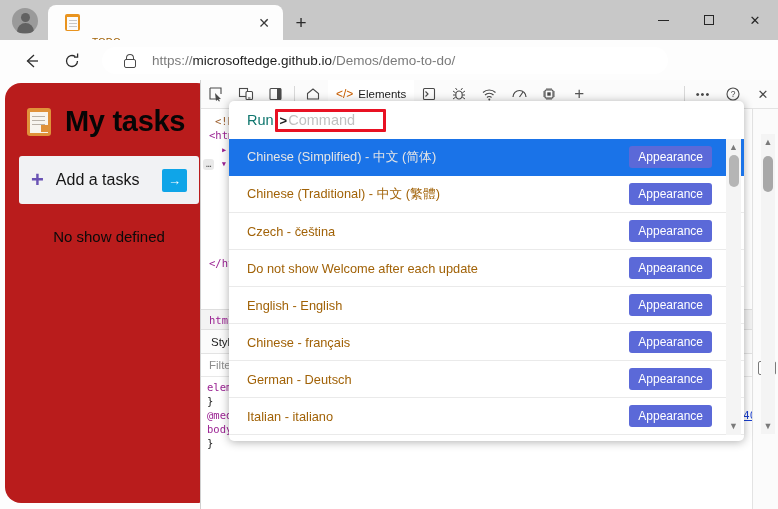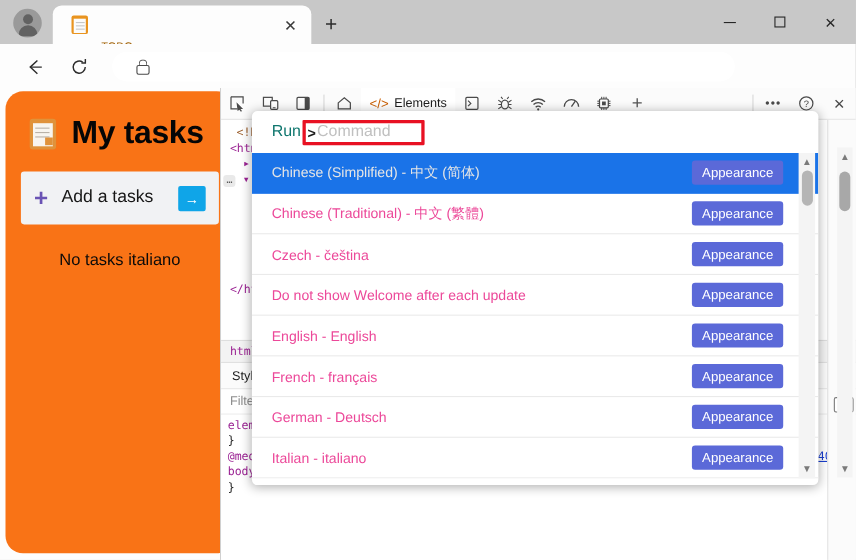--- a/index.html
+++ b/index.html
@@ -75,21 +75,21 @@
   .tb-icon { width: 30px; height: 27px; display: flex; align-items: center;
     justify-content: center; color: #3b3b3b; }
 
   
   .pagearea {
     position: absolute; left: 0; top: 80px; width: 200px; height: 429px;
     background: #fdfdfd; overflow: hidden;
   }
   .todo-card {
     position: absolute; left: 5px; top: 3px; width: 208px; height: 420px;
-    background: #f97316; border-radius: 16px;
+    background: #b91c1c; border-radius: 16px;
   }
   .todo-head { display: flex; align-items: center; padding: 22px 0 0 22px; }
   .todo-icon { width: 24px; height: 28px; position: relative; flex: none; }
   .todo-icon .clip2 { position: absolute; left: 0; top: 0; width: 24px; height: 28px;
     background: #e0923a; border-radius: 3px; }
   .todo-icon .pg { position: absolute; left: 3px; top: 4px; width: 18px; height: 21px;
     background: #f8f5ef; }
   .todo-icon .pl { position: absolute; left: 5px; width: 13px; height: 1.6px; background: #b9b2a8; }
   .todo-icon .corner { position: absolute; right: 3px; bottom: 4px; width: 7px; height: 7px;
     background: #e0923a; }
@@ -170,21 +170,21 @@
     border: 3px solid #e81123; border-radius: 1px; padding: 0 2px;
     background: #fff;
   }
   .cmd-caret { font-size: 13px; color: #1c1c1c; font-weight: bold; }
   .cmd-placeholder { font-size: 14.5px; color: #c0c0c0; margin-left: 1px; }
 
   .palette-list { position: relative; height: 296px; overflow: hidden; }
   .p-row { height: 37px; display: flex; align-items: center; padding: 0 0 0 18px;
     border-bottom: 1px solid #eaeaea; position: relative; }
   .p-row.selected { background: #1a73e8; border-bottom: 1px solid #1a73e8; }
-  .p-label { font-size: 12.8px; color: #ec4899; flex: 1; white-space: nowrap; }
+  .p-label { font-size: 12.8px; color: #a16207; flex: 1; white-space: nowrap; }
   .p-row.selected .p-label { color: #e5e5e5; }
   .p-badge { background: #5b69d8; color: #ffffff; font-size: 12px;
     border-radius: 3px; padding: 4px 9px; margin-right: 32px; white-space: nowrap; }
   .p-row.selected .p-badge { background: #5b69d8; }
 
   .p-scroll { position: absolute; right: 3px; top: 0; width: 15px; height: 296px;
     background: #f4f4f4; }
   .p-scroll .arrow-up, .p-scroll .arrow-down {
     position: absolute; left: 2px; width: 11px; height: 11px;
     color: #7a7a7a; font-size: 9px; text-align: center; line-height: 11px; }
@@ -248,20 +248,21 @@
           <path d="M14.5 9 a5.5 5.5 0 1 1 -2.2 -4.4" stroke="#2c2c2c" stroke-width="1.3" fill="none"></path>
           <path d="M14.6 1.6 V5.2 H11" stroke="#2c2c2c" stroke-width="1.3" fill="none"></path>
         </svg>
     </div>
 
     <div class="urlbar inner">
       <div class="lock">
         <div class="bow"></div>
           <div class="bdy"></div>
       </div>
+      <div class="url"><span>https://</span><b>microsoftedge.github.io</b><span>/Demos/demo-to-do/</span></div>
     </div>
 
     <div class="tb-right" style="left:600px">
       <div class="tb-icon">
         <svg width="16" height="16" viewBox="0 0 16 16">
             <rect x="2" y="5" width="12" height="8" rx="1" stroke="#3b3b3b" stroke-width="1.2" fill="none"></rect>
             <path d="M6 5 V3.5 h4 V5" stroke="#3b3b3b" stroke-width="1.2" fill="none"></path>
           </svg>
       </div>
       <div class="tb-icon">
@@ -298,21 +299,21 @@
         </div>
         <div class="todo-title">My tasks</div>
       </div>
 
       <div class="add-task">
         <div class="plus">+</div>
         <div class="add-label">Add a tasks</div>
         <div class="go-btn">→</div>
       </div>
 
-      <div class="no-tasks">No tasks italiano</div>
+      <div class="no-tasks">No show defined</div>
     </div>
   </div>
 
   <div class="devtools">
 
     <div class="dt-toolbar">
       <div class="dt-ico">
         <svg width="16" height="16" viewBox="0 0 16 16">
             <path d="M2 2 h11 v6" stroke="#4a4a4a" stroke-width="1.1" fill="none"></path>
             <path d="M2 2 v11 h6" stroke="#4a4a4a" stroke-width="1.1" fill="none"></path>
@@ -481,21 +482,21 @@
       </div>
       <div class="p-row">
         <div class="p-label">Do not show Welcome after each update</div>
         <div class="p-badge">Appearance</div>
       </div>
       <div class="p-row">
         <div class="p-label">English - English</div>
         <div class="p-badge">Appearance</div>
       </div>
       <div class="p-row">
-        <div class="p-label">French - français</div>
+        <div class="p-label">Chinese - français</div>
         <div class="p-badge">Appearance</div>
       </div>
       <div class="p-row">
         <div class="p-label">German - Deutsch</div>
         <div class="p-badge">Appearance</div>
       </div>
       <div class="p-row">
         <div class="p-label">Italian - italiano</div>
         <div class="p-badge">Appearance</div>
       </div>

